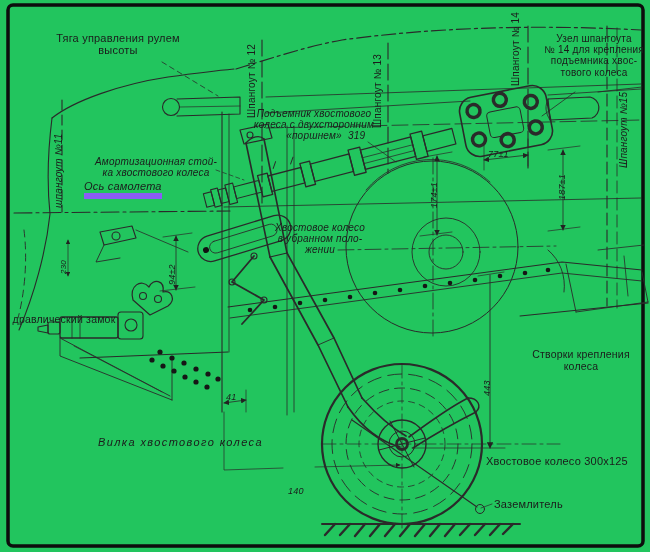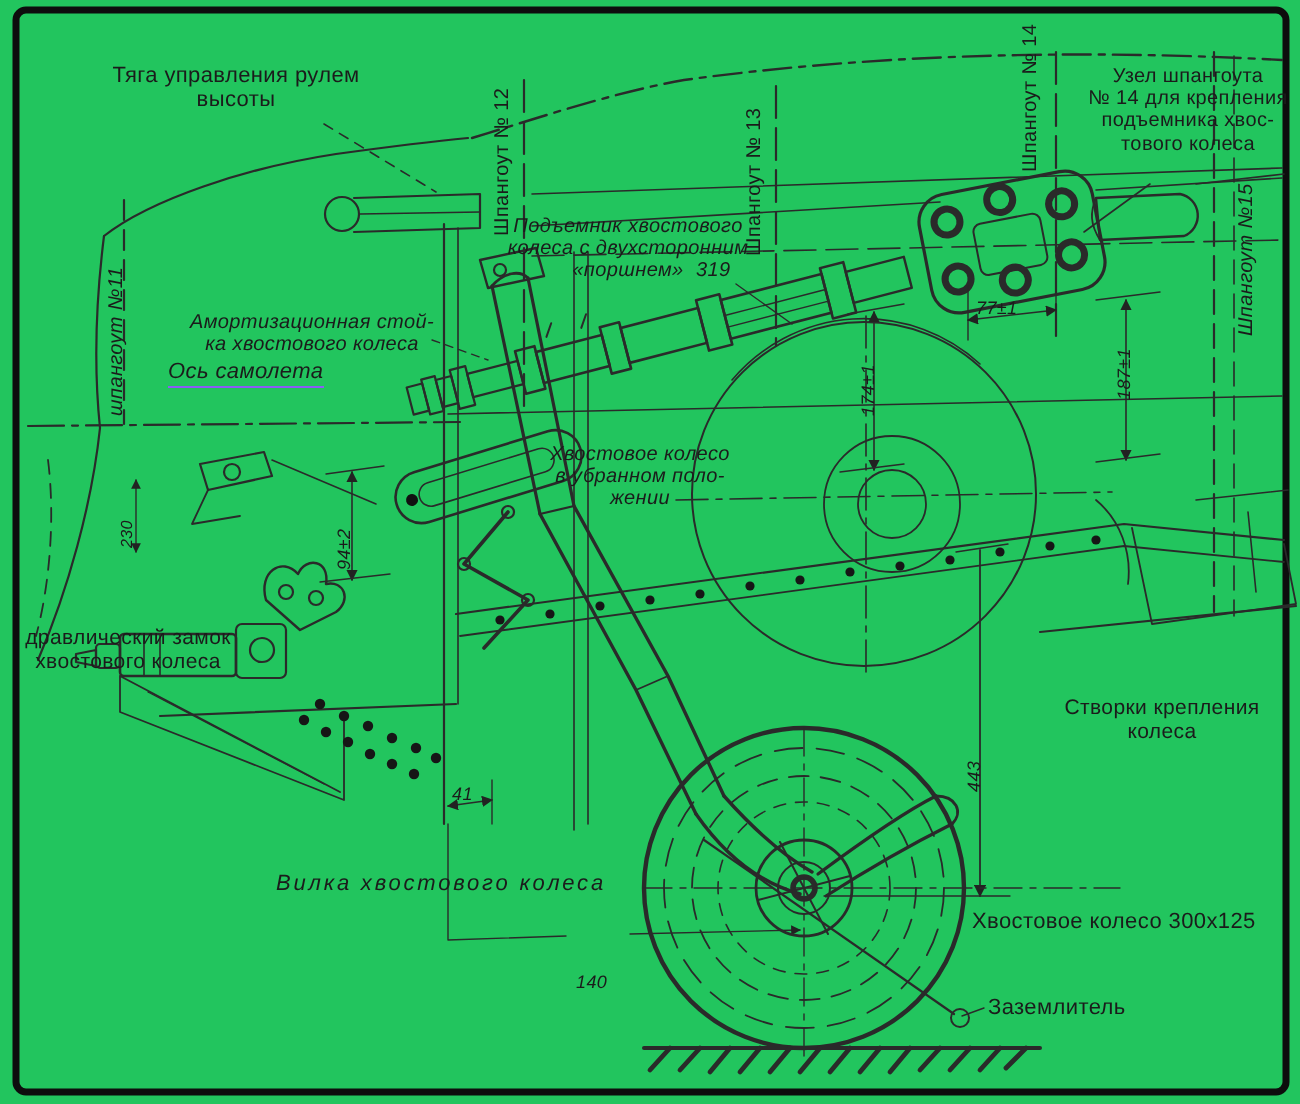--- a/index.html
+++ b/index.html
@@ -11,22 +11,22 @@
   .lbl{position:absolute;line-height:1.12;letter-spacing:.2px;white-space:nowrap;}
   .c{text-align:center;}
   .ln{display:block;}
   .hand{font-style:italic;}
   .rot{transform:rotate(-90deg);transform-origin:0 0;}
   .f8{font-size:8px;}
   .f9{font-size:9px;}
   .f10{font-size:10px;}
   .f105{font-size:10.5px;margin-top:28px;}
   .f11{font-size:11px;}
-  .under{border-bottom:1px solid #8b5cf6;padding-bottom:1px;}
-  .sp{letter-spacing:1.4px;margin-left:40px;}
+  .under{border-bottom:6px solid #8b5cf6;padding-bottom:1px;}
+  .sp{letter-spacing:1.4px;}
 </style>
 </head>
 <body>
 
 <div class="stage">
 
 <svg width="650" height="552" viewBox="0 0 650 552">
   <defs>
     <marker id="ar" viewBox="0 0 10 10" refX="9" refY="5" markerWidth="7" markerHeight="7" orient="auto-start-reverse">
       <path d="M0,0 L10,5 L0,10 z" fill="#222"></path>
@@ -303,21 +303,20 @@
   <div class="lbl hand f11 under" style="left:84px;top:180px">Ось самолета</div>
 
   <div class="lbl c hand f10" style="left:266px;top:222px;width:108px">
     <span class="ln">Хвостовое колесо</span>
     <span class="ln">в убранном поло-</span>
     <span class="ln">жении</span>
   </div>
 
   <div class="lbl c f105" style="left:0px;top:286px;width:128px">
     <span class="ln">дравлический замок</span>
-    <span class="ln">хвостового колеса</span>
   </div>
 
   <div class="lbl c f105" style="left:524px;top:321px;width:114px">
     <span class="ln">Створки крепления</span>
     <span class="ln">колеса</span>
   </div>
 
   <div class="lbl hand f11 sp" style="left:98px;top:436px">Вилка хвостового колеса</div>
 
   <div class="lbl f11" style="left:486px;top:455px">Хвостовое колесо 300x125</div>

